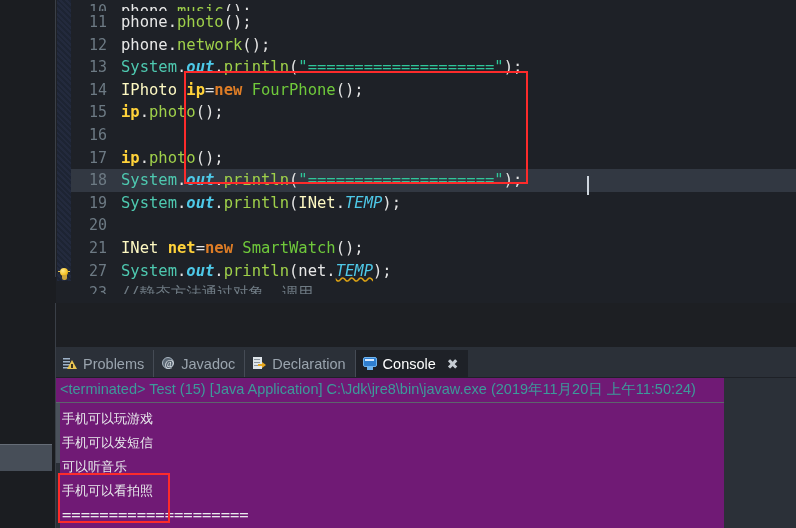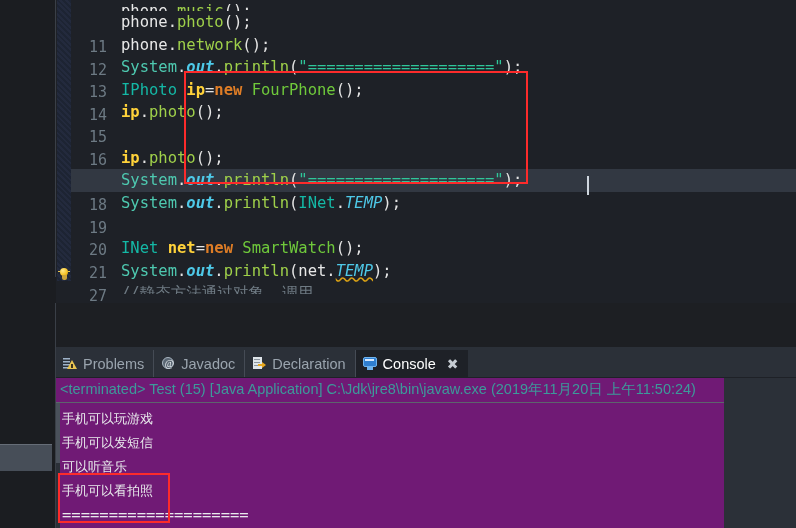--- a/index.html
+++ b/index.html
@@ -46,26 +46,26 @@
   .code-area{
     position:absolute;left:71px;top:0;width:725px;height:303px;
   }
   .line{
     position:relative;height:22.6px;line-height:22.6px;white-space:pre;
     font-size:15.5px;
   }
   .line.cur{background:#323842;}
   .ln{
     position:absolute;left:0;top:0;width:36px;text-align:right;
-    color:#6d7a84;font-size:15px;font-family:"DejaVu Sans Mono","Liberation Mono",monospace;margin-top:25px;
+    color:#6d7a84;font-size:15px;font-family:"DejaVu Sans Mono","Liberation Mono",monospace;
   }
   .src{position:absolute;left:50px;top:0;}
 
   
-  .t-type   {color:#14b8a6;}
+  .t-type   {color:#fef9c3;}
   .t-field  {color:#4ec9b0;}
   .t-static {color:#4ec9e8;font-style:italic;font-weight:bold;}
   .t-staticn{color:#4ec9e8;font-style:italic;}
   .t-method {color:#9fd04a;}
   .t-var    {color:#ffd23a;font-weight:bold;}
   .t-local  {color:#e8e8e8;}
   .t-kw     {color:#df7d26;font-weight:bold;}
   .t-cls    {color:#6fc93b;}
   .t-str    {color:#2fc79a;}
   .t-punc   {color:#e4e4e4;}

